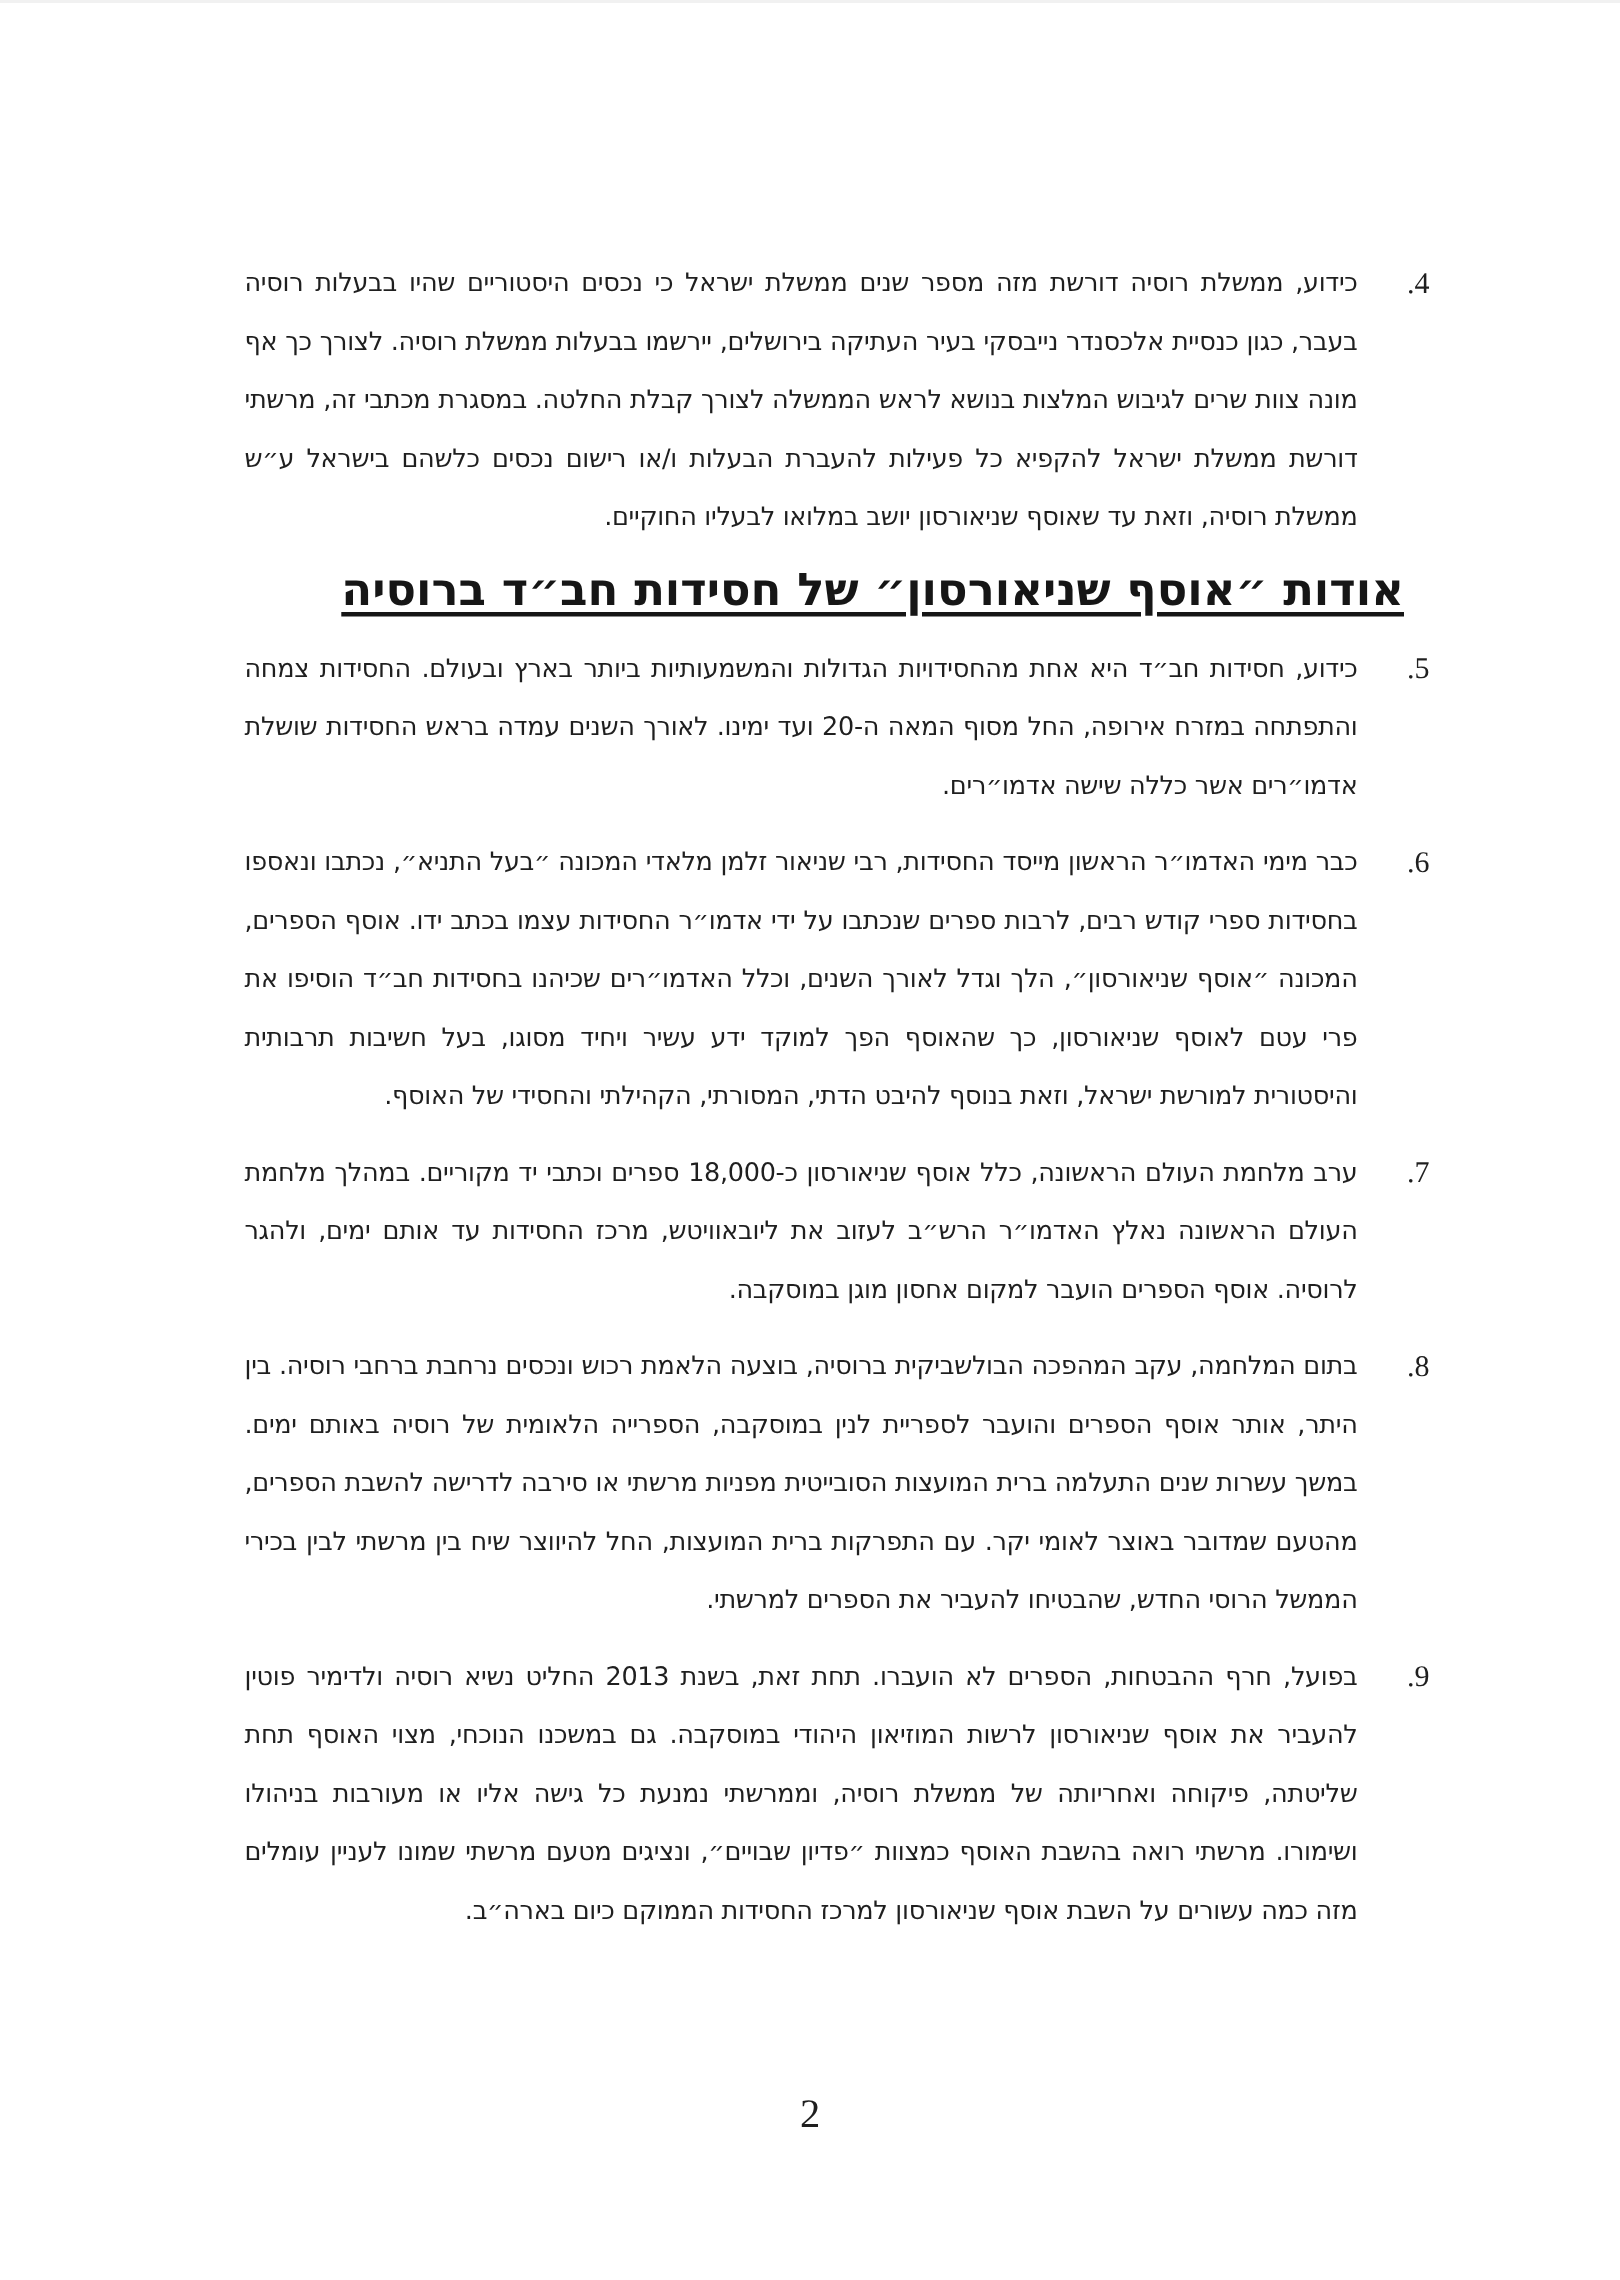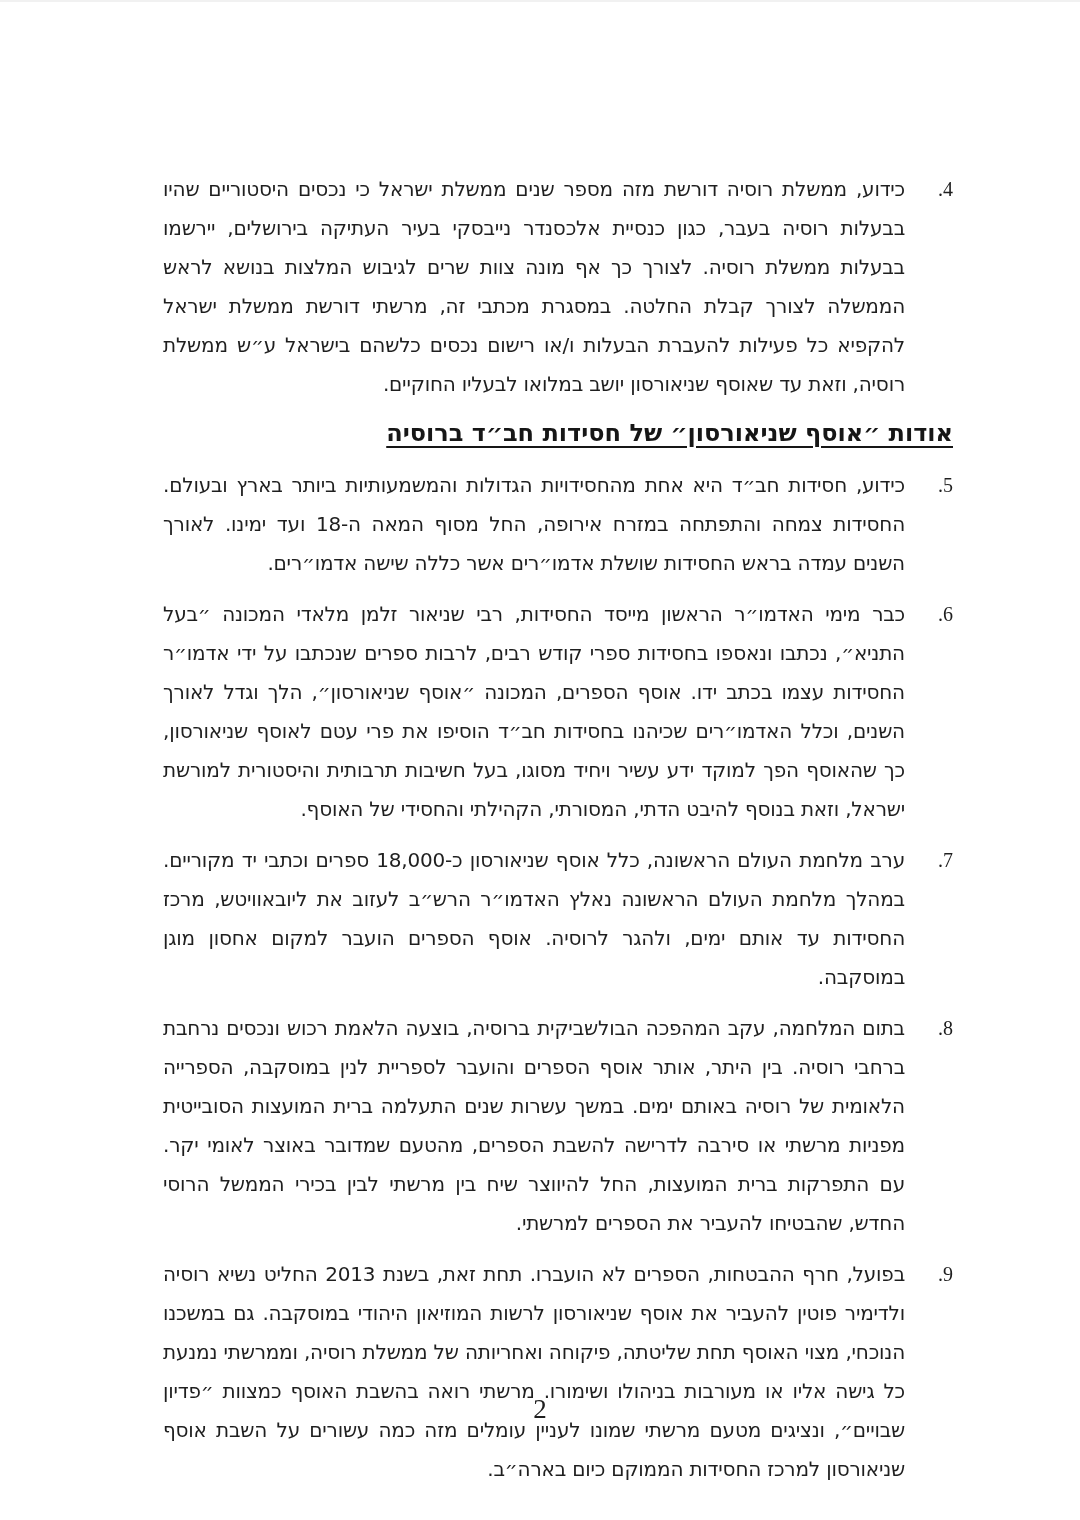--- a/index.html
+++ b/index.html
@@ -32,28 +32,28 @@
     flex: 0 0 48px;
     width: 48px;
     font-family: "Liberation Serif", serif;
     font-size: 20px;
     line-height: 39px;
     text-align: start;
     color: #1f1f1f;
   }
   .ptext {
     flex: 1 1 auto;
-    font-size: 20px;
+    font-size: 17px;
     line-height: 39px;
     letter-spacing: -0.2px;
     text-align: justify;
   }
   .heading {
-    margin: 6px 0 16px 0;
-    font-size: 24px;
+    margin: 6px 17px 16px 0;
+    font-size: 30px;
     font-weight: bold;
     line-height: 34px;
     text-align: right;
     text-decoration: underline;
     text-underline-offset: 5px;
     color: #161616;
   }
   .footer {
     position: absolute;
     top: 1392px;
@@ -73,21 +73,21 @@
 
     <div class="para">
       <div class="marker">4.</div>
       <div class="ptext">כידוע, ממשלת רוסיה דורשת מזה מספר שנים ממשלת ישראל כי נכסים היסטוריים שהיו בבעלות רוסיה בעבר, כגון כנסיית אלכסנדר נייבסקי בעיר העתיקה בירושלים, יירשמו בבעלות ממשלת רוסיה. לצורך כך אף מונה צוות שרים לגיבוש המלצות בנושא לראש הממשלה לצורך קבלת החלטה. במסגרת מכתבי זה, מרשתי דורשת ממשלת ישראל להקפיא כל פעילות להעברת הבעלות ו/או רישום נכסים כלשהם בישראל ע״ש ממשלת רוסיה, וזאת עד שאוסף שניאורסון יושב במלואו לבעליו החוקיים.</div>
     </div>
 
     <h2 class="heading">אודות ״אוסף שניאורסון״ של חסידות חב״ד ברוסיה</h2>
 
     <div class="para">
       <div class="marker">5.</div>
-      <div class="ptext">כידוע, חסידות חב״ד היא אחת מהחסידויות הגדולות והמשמעותיות ביותר בארץ ובעולם. החסידות צמחה והתפתחה במזרח אירופה, החל מסוף המאה ה-18 ועד ימינו. לאורך השנים עמדה בראש החסידות שושלת אדמו״רים אשר כללה שישה אדמו״רים.</div>
+      <div class="ptext">כידוע, חסידות חב״ד היא אחת מהחסידויות הגדולות והמשמעותיות ביותר בארץ ובעולם. החסידות צמחה והתפתחה במזרח אירופה, החל מסוף המאה ה-20 ועד ימינו. לאורך השנים עמדה בראש החסידות שושלת אדמו״רים אשר כללה שישה אדמו״רים.</div>
     </div>
 
     <div class="para">
       <div class="marker">6.</div>
       <div class="ptext">כבר מימי האדמו״ר הראשון מייסד החסידות, רבי שניאור זלמן מלאדי המכונה ״בעל התניא״, נכתבו ונאספו בחסידות ספרי קודש רבים, לרבות ספרים שנכתבו על ידי אדמו״ר החסידות עצמו בכתב ידו. אוסף הספרים, המכונה ״אוסף שניאורסון״, הלך וגדל לאורך השנים, וכלל האדמו״רים שכיהנו בחסידות חב״ד הוסיפו את פרי עטם לאוסף שניאורסון, כך שהאוסף הפך למוקד ידע עשיר ויחיד מסוגו, בעל חשיבות תרבותית והיסטורית למורשת ישראל, וזאת בנוסף להיבט הדתי, המסורתי, הקהילתי והחסידי של האוסף.</div>
     </div>
 
     <div class="para">
       <div class="marker">7.</div>
       <div class="ptext">ערב מלחמת העולם הראשונה, כלל אוסף שניאורסון כ-18,000 ספרים וכתבי יד מקוריים. במהלך מלחמת העולם הראשונה נאלץ האדמו״ר הרש״ב לעזוב את ליובאוויטש, מרכז החסידות עד אותם ימים, ולהגר לרוסיה. אוסף הספרים הועבר למקום אחסון מוגן במוסקבה.</div>

